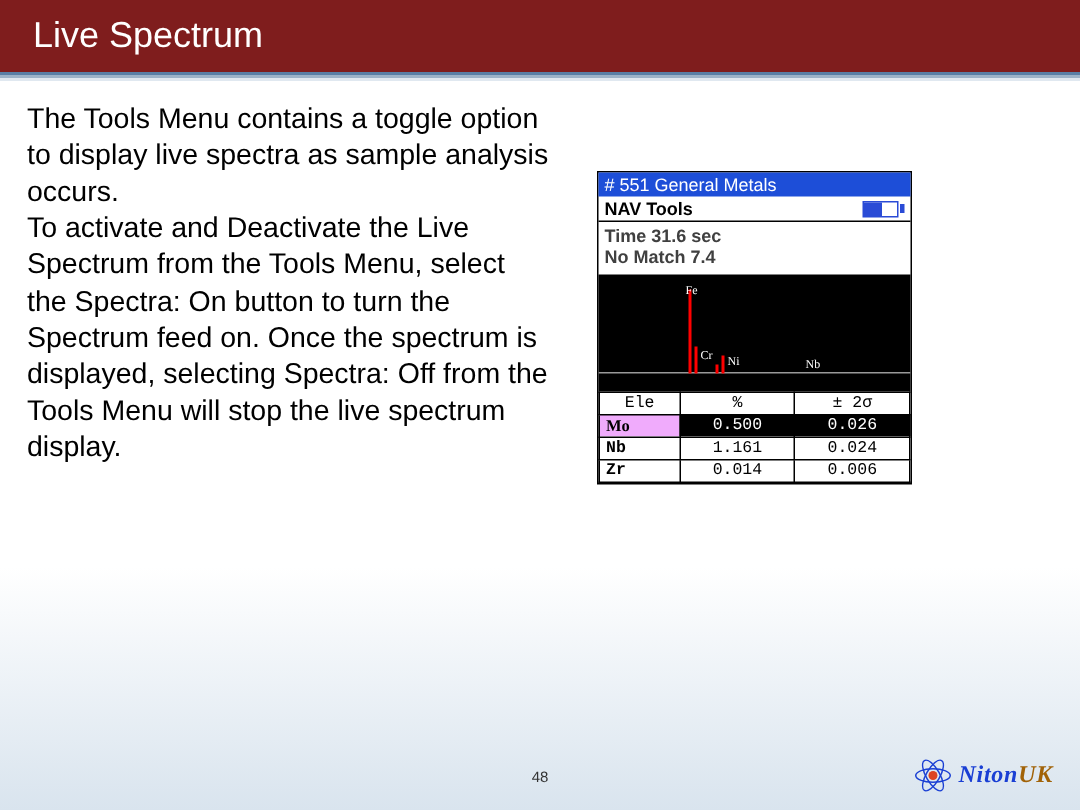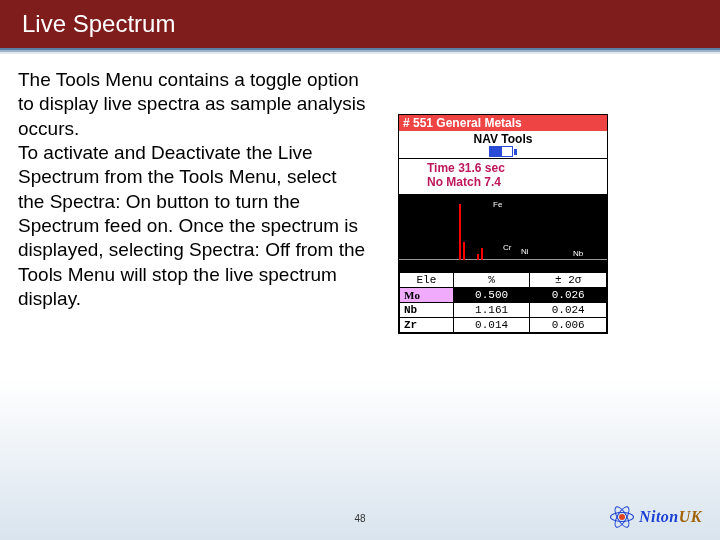--- a/index.html
+++ b/index.html
@@ -43,57 +43,55 @@
     padding-top: 46px;
   }
   .device {
     width: 210px;
     border: 1px solid #000;
     background: #fff;
     font-family: "Courier New", monospace;
     font-size: 11px;
   }
   .dev-header {
-    background: #ef4444;
+    background: #1d4ed8;
     color: #fff;
-    font-weight: bold;
+    font-weight: normal;
     padding: 1px 4px;
     font-family: Arial, sans-serif;
     font-size: 12px;
   }
   .dev-sub {
     display: flex;
     justify-content: space-between;
     align-items: center;
     padding: 1px 4px;
     border-bottom: 1px solid #000;
     font-family: Arial, sans-serif;
     font-weight: bold;
     font-size: 12px;
-    flex-direction: column;
   }
   .battery {
     display: inline-flex;
     align-items: center;
   }
   .battery-body {
     width: 24px; height: 11px; border: 1px solid #2a4bd6;
     position: relative; background: #fff; display: inline-block;
   }
   .battery-fill {
     position: absolute; left: 0; top: 0; bottom: 0; width: 55%; background: #2a4bd6;
   }
   .battery-tip { width: 3px; height: 6px; background:#2a4bd6; display:inline-block; margin-left:1px;}
   .dev-info {
-    color: #be185d;
+    color: #404040;
     font-weight: bold;
     padding: 2px 4px 4px 4px;
     font-size: 12px;
     font-family: Arial, sans-serif;
-    margin-left: 24px;
   }
   .dev-info div { line-height: 1.2; }
   .spectrum {
     background: #000;
     height: 78px;
     position: relative;
     overflow: hidden;
   }
   .axis { position:absolute; left:0; right:0; bottom:12px; height:1px; background:#999;}
   .peak-main {
@@ -101,21 +99,21 @@
   }
   .peak-main::after{
     content:''; position:absolute; left:4px; bottom:0; width:2px; height:18px; background:#f00;
   }
   .peak-mid {
     position:absolute; bottom:12px; left:82px; width:2px; height:12px; background:#f00;
   }
   .peak-mid::before{
     content:''; position:absolute; left:-4px; bottom:0; width:2px; height:6px; background:#f00;
   }
-  .lbl { position:absolute; color:#fff; font-size:8px; font-family:Liberation Sans, sans-serif;margin-left:36px; }
+  .lbl { position:absolute; color:#fff; font-size:8px; font-family:Liberation Serif, serif; }
   .lbl-fe { left:58px; top:6px; }
   .lbl-cr { left:68px; bottom:20px; }
   .lbl-ni { left:86px; bottom:16px; }
   .lbl-nb { left:138px; bottom:14px; }
   .tbl {
     width: 100%;
     border-collapse: collapse;
     font-size: 11px;
   }
   .tbl th, .tbl td {

